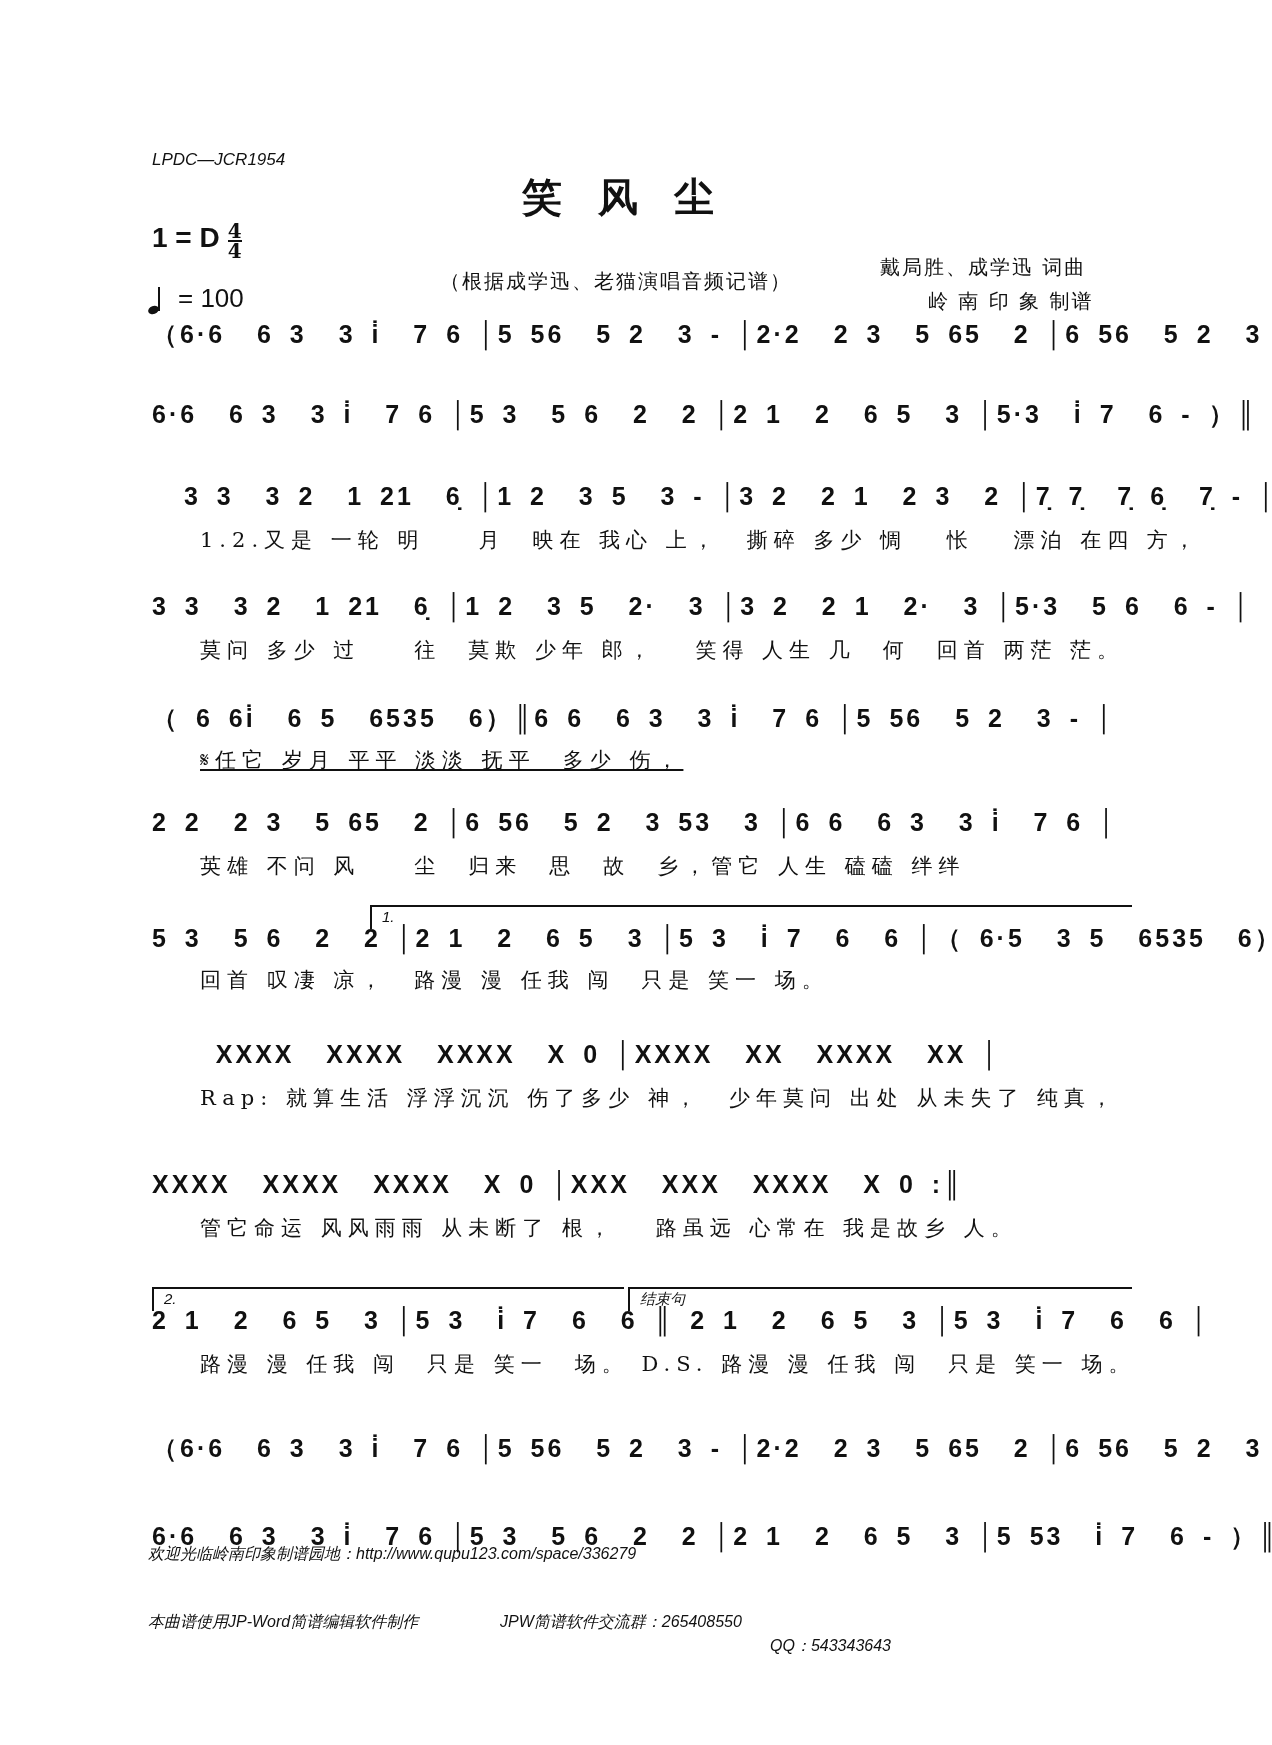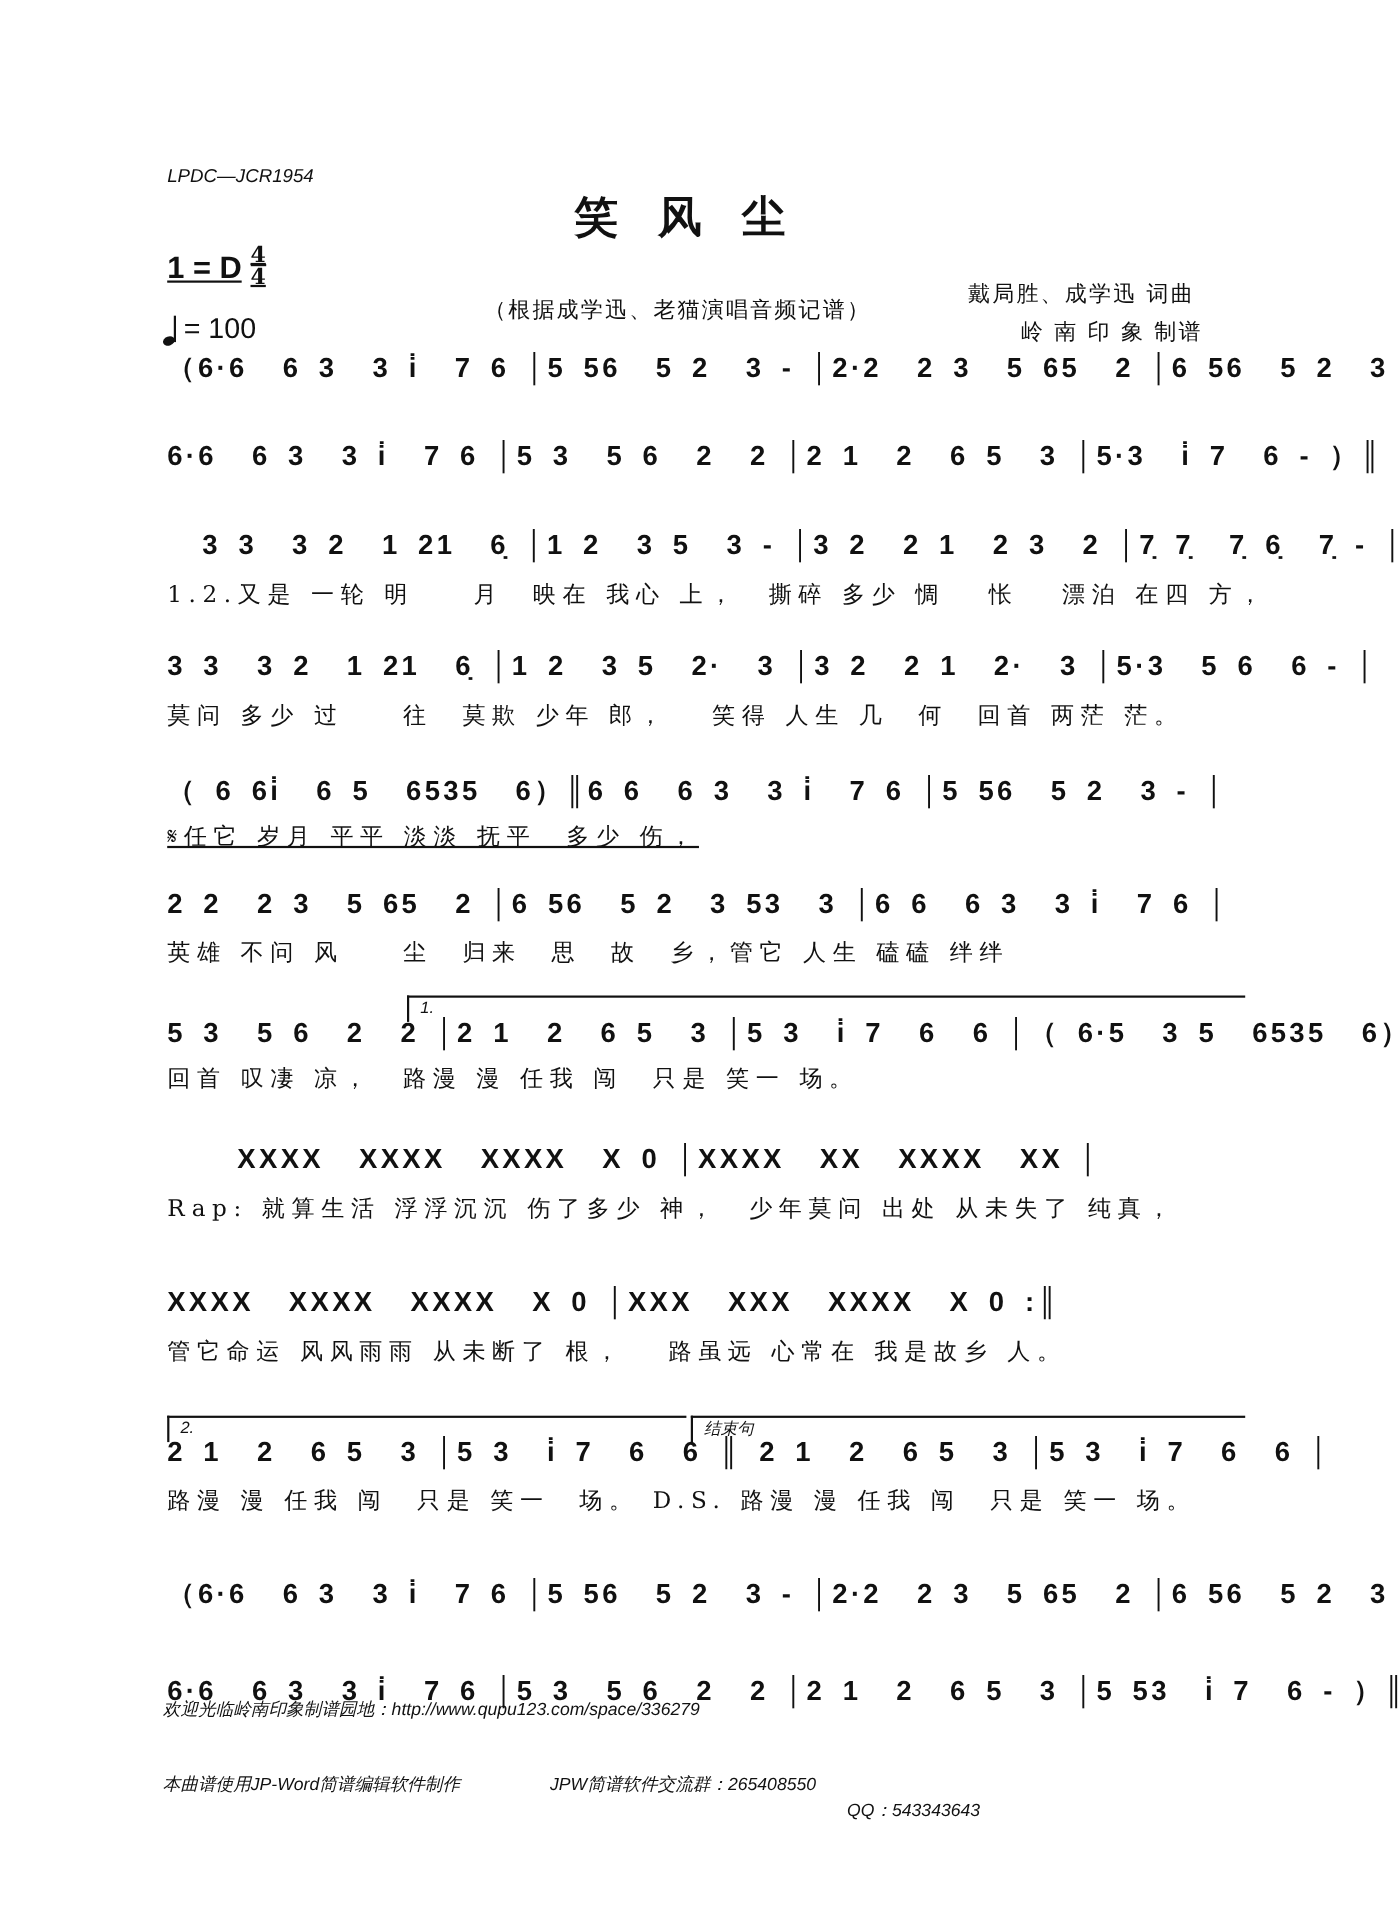--- a/index.html
+++ b/index.html
@@ -1,28 +1,28 @@
 <!DOCTYPE html>
 <html><head>
 <meta charset="utf-8">
 <style>
   html,body{margin:0;padding:0;background:#ffffff;}
   body{width:1272px;height:1745px;position:relative;overflow:hidden;color:#111;font-family:"DejaVu Serif",serif;}
   .abs{position:absolute;}
   .code{left:152px;top:150px;font:italic 17px "Liberation Sans",sans-serif;}
   .title{left:0;width:1272px;top:170px;text-align:center;font:bold 40px "DejaVu Serif",serif;letter-spacing:36px;}
-  .key{left:152px;top:222px;font:bold 28px "Liberation Sans",sans-serif;display:flex;align-items:flex-end;gap:8px;text-decoration:underline;}
+  .key{left:152px;top:222px;font:bold 28px "Liberation Sans",sans-serif;display:flex;align-items:flex-start;gap:8px;}
   .frac{display:inline-flex;flex-direction:column;align-items:center;font:bold 20px "DejaVu Serif",serif;line-height:18px;}
-  .tempo{left:148px;top:283px;font:26px "Liberation Sans",sans-serif;display:flex;align-items:flex-end;gap:5px;}
+  .tempo{left:148px;top:283px;font:26px "Liberation Sans",sans-serif;display:flex;align-items:flex-end;gap:16px;}
   .qnote{display:inline-block;position:relative;width:14px;height:28px;}
   .qnote:before{content:"";position:absolute;left:0;bottom:0;width:11px;height:8px;background:#111;border-radius:50%;transform:rotate(-20deg);}
   .qnote:after{content:"";position:absolute;left:10px;bottom:3px;width:2px;height:24px;background:#111;}
   .source{left:440px;top:268px;font:20px "DejaVu Serif",serif;letter-spacing:2px;}
   .credit{left:880px;font:20px "DejaVu Serif",serif;letter-spacing:2px;}
-  .lyr{position:absolute;font:21px "DejaVu Serif",serif;letter-spacing:6px;white-space:pre;}
+  .lyr{position:absolute;font:21px "DejaVu Serif",serif;letter-spacing:6px;white-space:pre;margin-left:48px;}
   .foot{font:italic 16px "Liberation Sans",sans-serif;}
   .bracket{position:absolute;border-top:2px solid #111;border-left:2px solid #111;height:22px;}
   .bl{position:absolute;font:italic 15px "Liberation Sans",sans-serif;}
 </style>
 </head>
 <body>
 
 <div class="abs code">LPDC—JCR1954</div>
 <div class="abs title">笑风尘</div>
 <div class="abs key">

